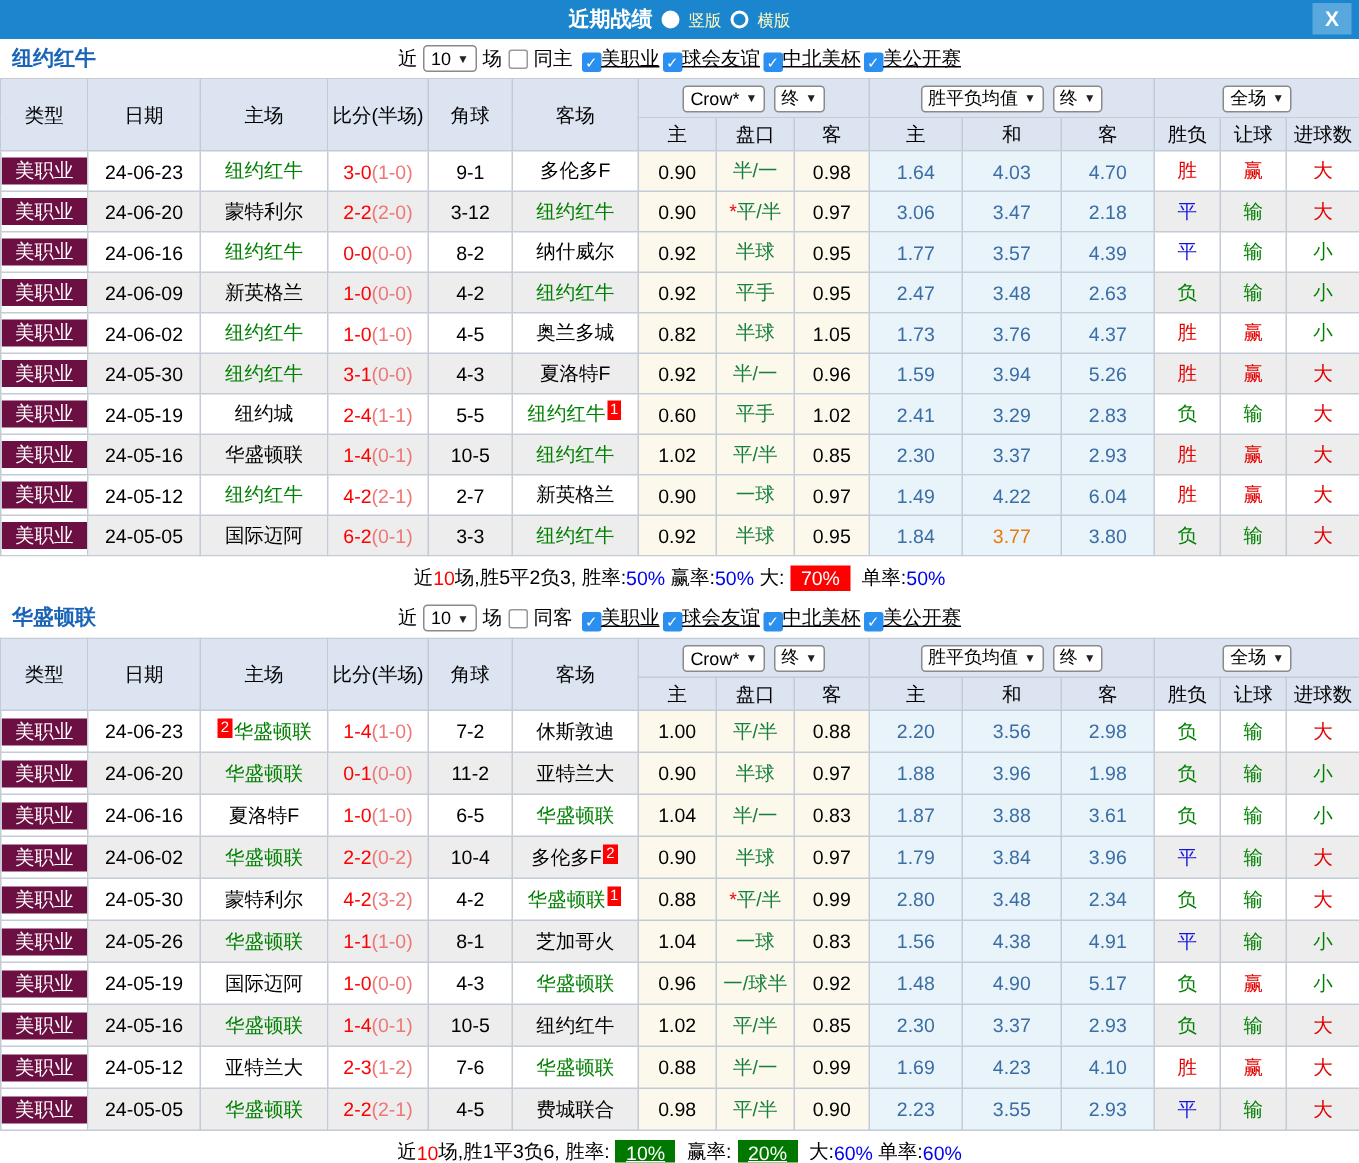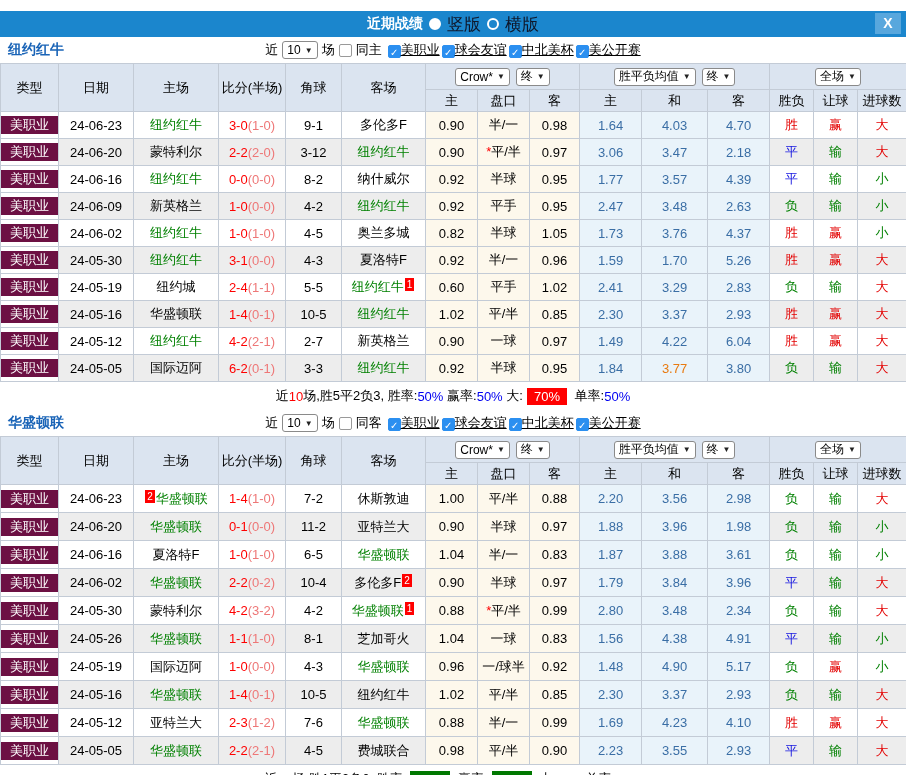--- a/index.html
+++ b/index.html
@@ -1,25 +1,25 @@
 <!DOCTYPE html>
 <html><head>
 <meta charset="utf-8">
 <style>
   html,body{margin:0;padding:0;width:906px;height:775px;overflow:hidden;background:#fff;
     font-family:"Liberation Sans","DejaVu Sans",sans-serif;}
   *{box-sizing:border-box;}
   #app{width:906px;height:775px;position:relative;}
 
   
-  .titlebar{height:26px;background:#1b86cd;position:relative;display:flex;align-items:center;justify-content:center;gap:6px;margin-top:11px;}
+  .titlebar{height:26px;background:#1b86cd;position:relative;display:flex;align-items:center;justify-content:center;gap:6px;}
   .tb-title{color:#fff;font-weight:700;font-size:14px;}
   .tb-radio{width:12px;height:12px;border:2px solid #fff;border-radius:50%;display:inline-block;}
   .tb-radio.on{background:#fff;}
-  .tb-label{color:#0f172a;font-size:17px;}
+  .tb-label{color:#fef9c3;font-size:11px;}
   .close-btn{position:absolute;right:5px;top:2px;width:26px;height:21px;background:#58a7dd;color:#fff;
     font-size:14px;font-weight:700;text-align:center;line-height:21px;cursor:pointer;}
 
   
   .filter-row{height:26px;position:relative;display:flex;align-items:center;justify-content:center;gap:4px;background:#fff;font-size:13px;}
   .team-title{position:absolute;left:8px;color:#1a64b7;font-weight:700;font-size:14px;}
   .sel{display:inline-flex;align-items:center;gap:4px;background:#fff;border:1px solid #8a8a8a;border-radius:3px;
     padding:0 4px;height:18px;font-size:12px;color:#000;cursor:pointer;}
   .sel .arr{font-size:8px;color:#222;}
   .cb{width:13px;height:13px;display:inline-block;border-radius:2px;text-align:center;line-height:13px;vertical-align:-2px;cursor:pointer;}
@@ -40,21 +40,21 @@
   tbody tr:nth-child(odd) .plain{background:#fff;}
   .asian{background:#fdf8ec;}
   .euro{background:#e9f3fa;color:#3a6ea5;}
   .td-type{padding:0;background:#fff;}
   .type-pill{height:calc(100% - 2px);background:#6c1043;color:#fff;display:flex;align-items:center;justify-content:center;}
   .tm{color:#000;}
   .tm.focus{color:#008000;}
   .bdg{background:#f00;color:#fff;font-size:10px;line-height:13px;padding:0 2px;display:inline-block;vertical-align:top;margin:0 1px;}
   .score{color:#fe0000;}
   .half{color:#ee7777;}
-  .hcap{color:#000000;}
+  .hcap{color:#15803d;}
   .star{color:#f00;}
   .hl{color:#e87a10;}
   .c-r{color:#e30000;}
   .c-b{color:#1414e0;}
   .c-g{color:#008000;}
 
   
   .summary{height:28px;display:flex;align-items:center;justify-content:center;font-size:13px;background:#fff;}
   .sg{white-space:pre;}
   .t-red{color:#f00;}
@@ -263,21 +263,21 @@
             </td>
             <td class="plain">24-05-30</td>
             <td class="plain"><span class="tm focus">纽约红牛</span></td>
             <td class="plain"><span class="score">3-1</span><span class="half">(0-0)</span></td>
             <td class="plain">4-3</td>
             <td class="plain"><span class="tm">夏洛特F</span></td>
             <td class="asian">0.92</td>
             <td class="asian"><span class="hcap">半/一</span></td>
             <td class="asian">0.96</td>
             <td class="euro">1.59</td>
-            <td class="euro"><span>1.70</span></td>
+            <td class="euro"><span>3.94</span></td>
             <td class="euro">5.26</td>
             <td class="plain c-r">胜</td>
             <td class="plain c-r">赢</td>
             <td class="plain c-r">大</td>
           </tr>
           <tr>
             <td class="td-type">
               <div class="type-pill">美职业</div>
             </td>
             <td class="plain">24-05-19</td>

